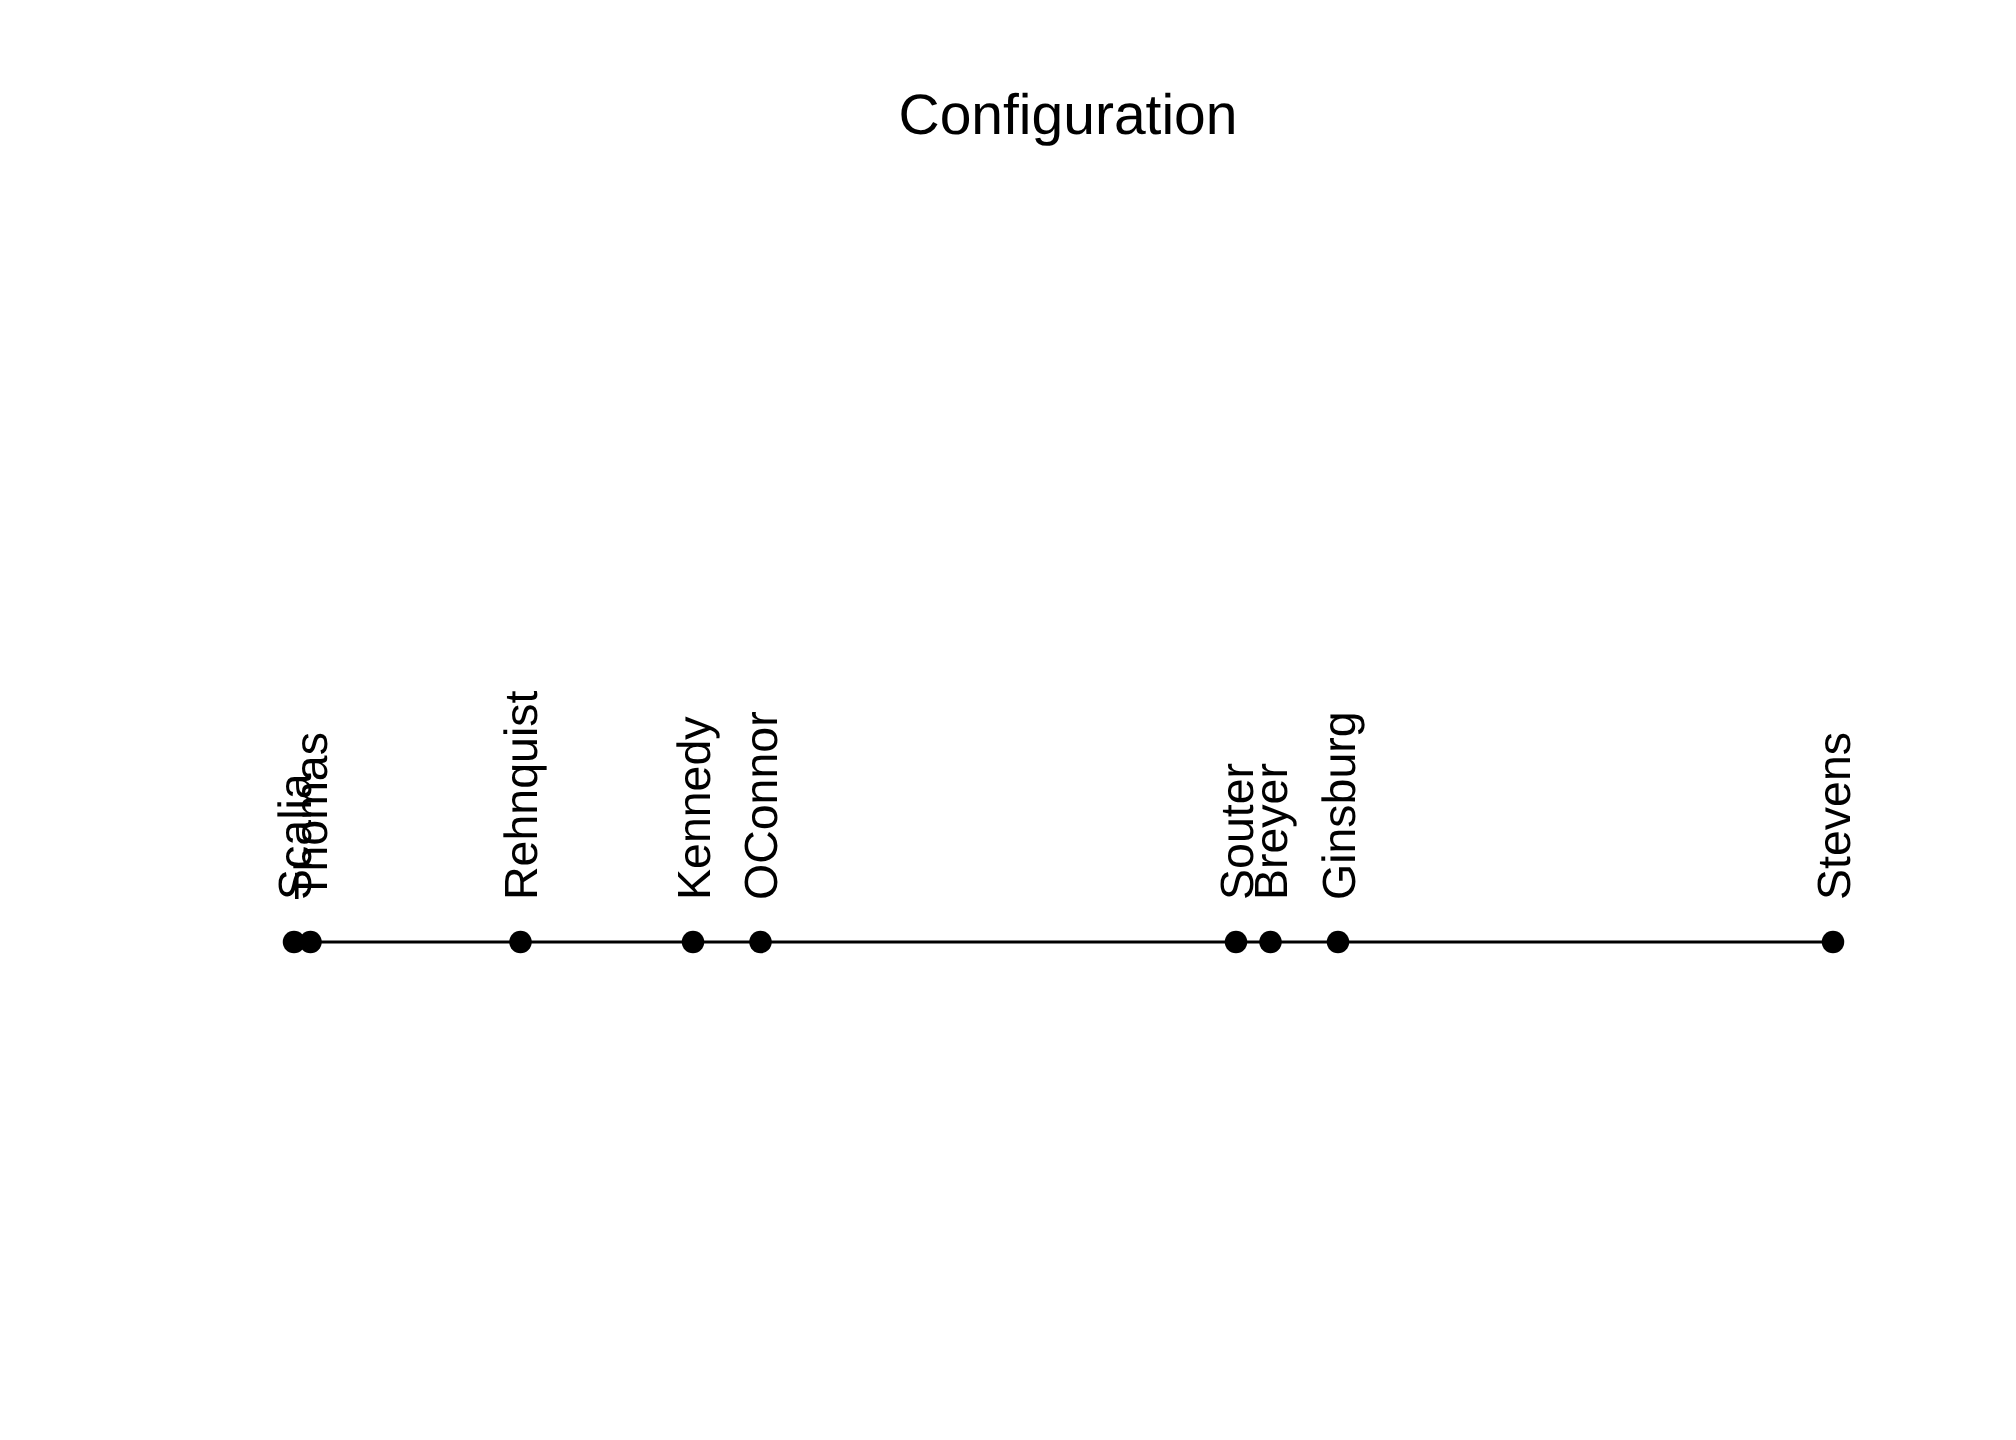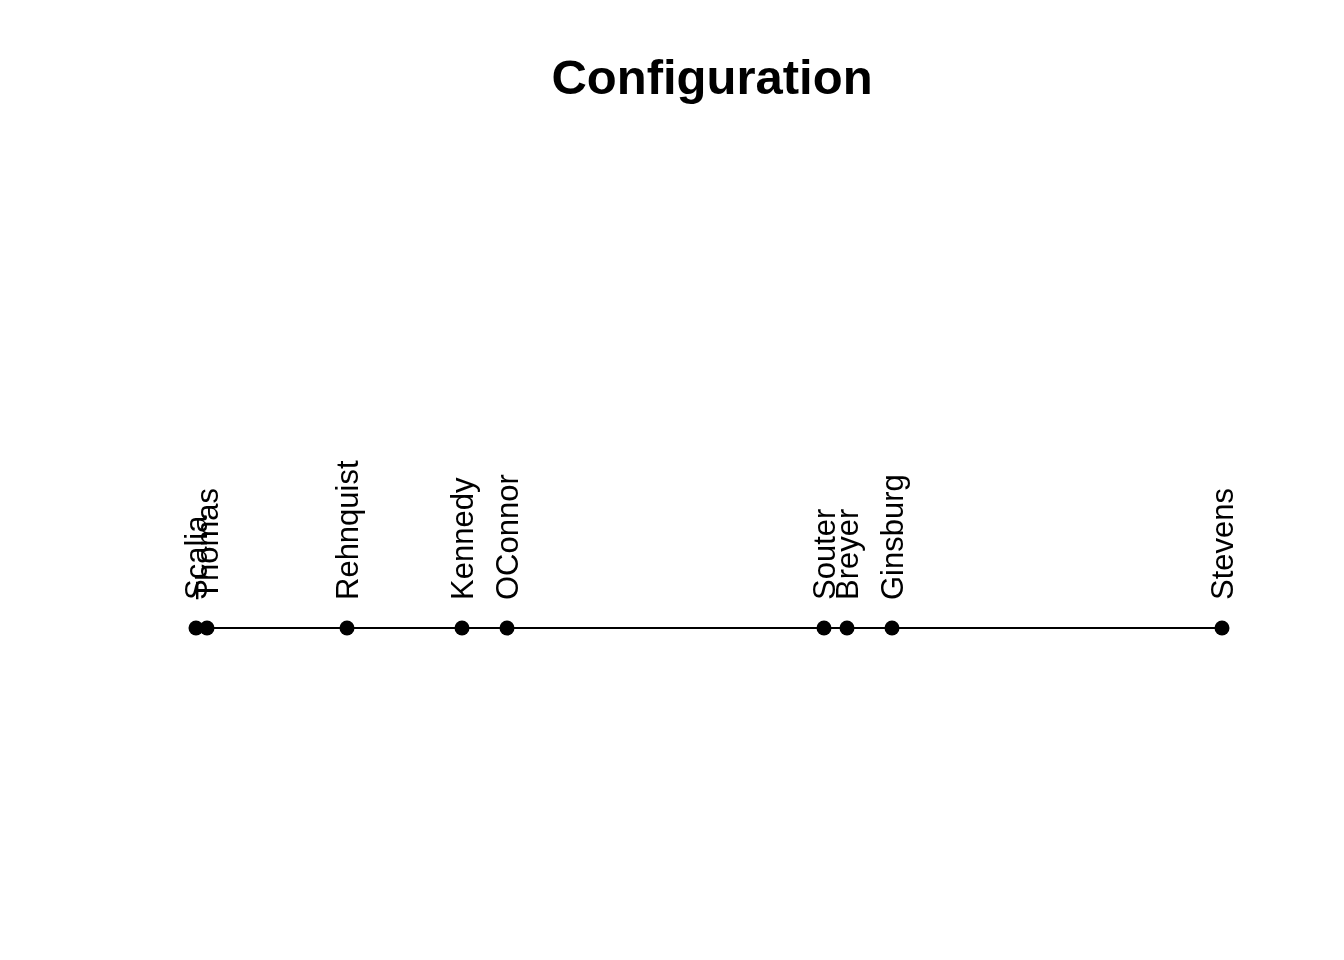--- a/index.html
+++ b/index.html
@@ -14,23 +14,23 @@
     background: #ffffff;
     overflow: hidden;
     font-family: "Liberation Sans", sans-serif;
     color: #000000;
   }
   .chart-title {
     position: absolute;
     top: 57px;
     left: 712px;
     transform: translateX(-50%);
-    font-size: 49px;
+    font-size: 38px;
     line-height: 40px;
-    font-weight: bold;
+    font-weight: normal;
     white-space: nowrap;
   }
   .baseline {
     position: absolute;
     height: 2px;
     background: #000000;
   }
   .dot {
     position: absolute;
     width: 15px;

